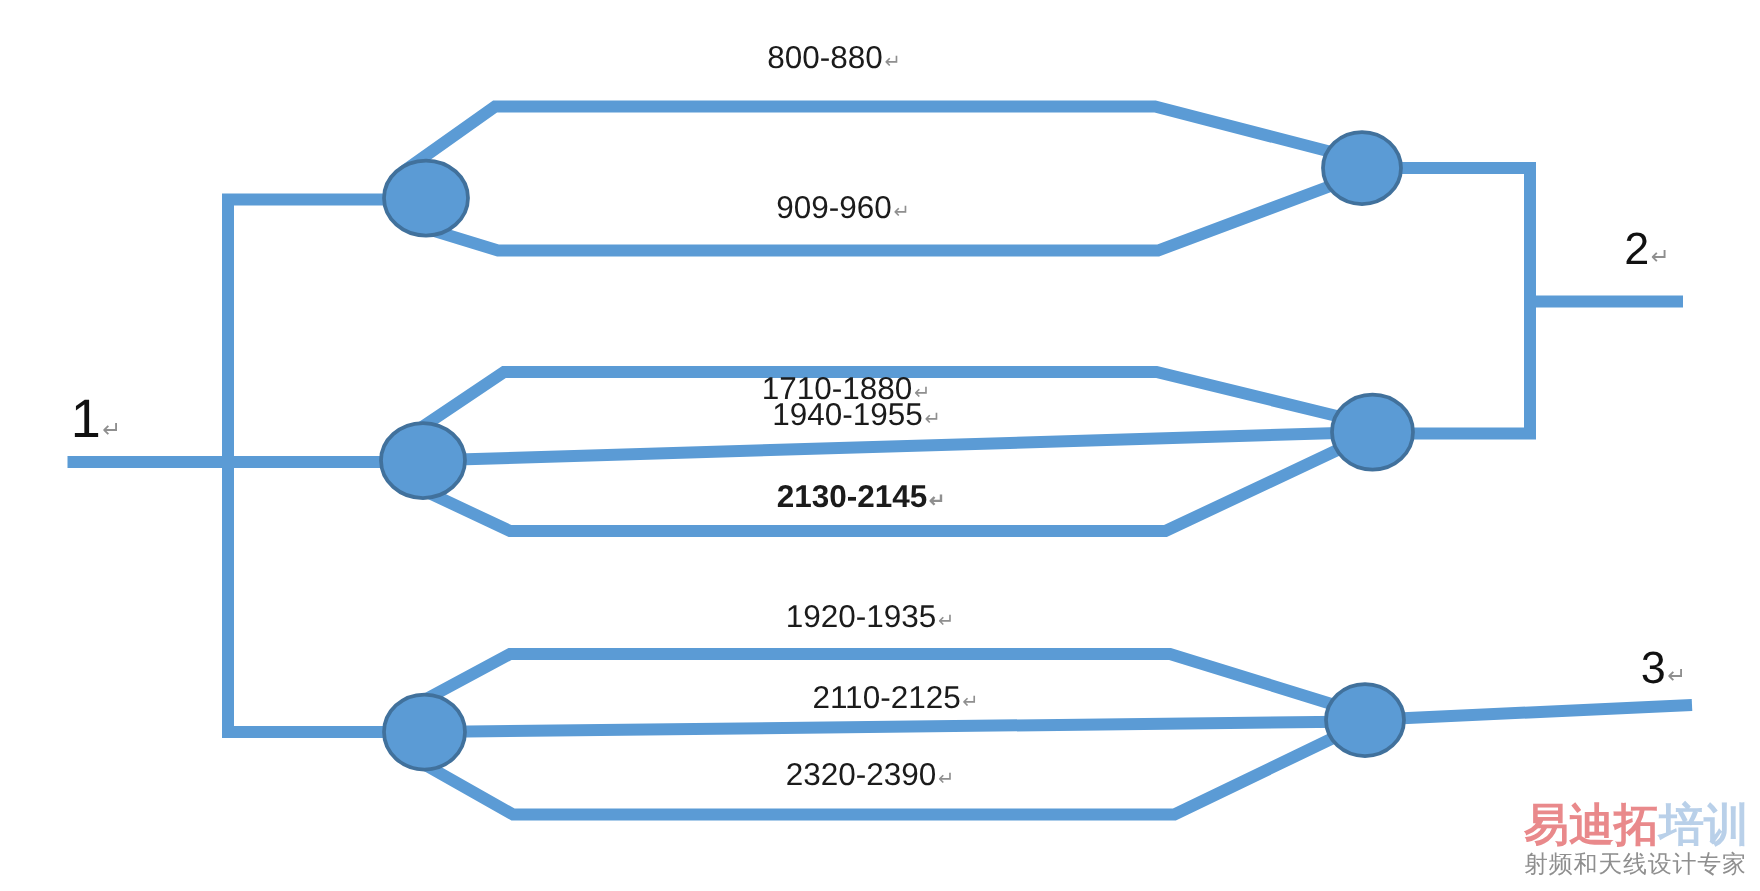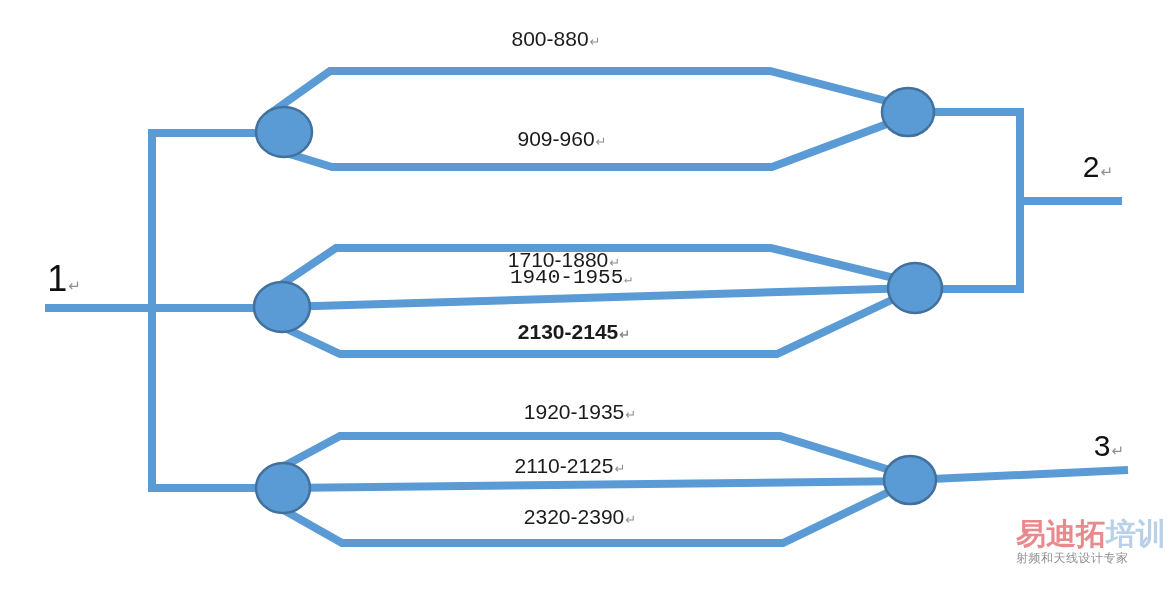--- a/index.html
+++ b/index.html
@@ -42,35 +42,35 @@
   .break-mark {
     font-size: 13px;
     color: #8f8f8f;
     vertical-align: baseline;
     margin-left: 1px;
   }
   .port-label .break-mark { font-size: 15px; }
   #watermark {
     position: absolute;
     left: 1016px;
-    top: 519px;
+    top: 536px;
     width: 156px;
     line-height: 1;
   }
   .wm-line1 {
     font-size: 30px;
     font-weight: 700;
     letter-spacing: 0px;
     white-space: nowrap;
   }
   .wm-red { color: #e9898b; }
   .wm-blue { color: #b9d0e9; }
   .wm-line2 {
     margin-top: 3px;
-    font-size: 12px;
+    font-size: 16px;
     font-weight: 400;
     color: #8f8f8f;
     white-space: nowrap;
     letter-spacing: 0.5px;
   }
 </style>
 </head>
 <body>
 
 <div id="stage">
@@ -110,30 +110,30 @@
 
   <div class="band-label" style="left:556px; top:39px;">
     <span>800-880</span><span class="break-mark">↵</span>
   </div>
   <div class="band-label" style="left:562px; top:139px;">
     <span>909-960</span><span class="break-mark">↵</span>
   </div>
   <div class="band-label" style="left:564px; top:224px;margin-top:36px;">
     <span>1710-1880</span><span class="break-mark">↵</span>
   </div>
-  <div class="band-label" style="left:571px; top:277px;font-family:Liberation Mono, monospace;">
+  <div class="band-label" style="left:571px; top:277px;">
     <span>1940-1955</span><span class="break-mark">↵</span>
   </div>
   <div class="band-label" style="left:574px; top:332px;font-weight:bold;">
     <span>2130-2145</span><span class="break-mark">↵</span>
   </div>
   <div class="band-label" style="left:580px; top:412px;">
     <span>1920-1935</span><span class="break-mark">↵</span>
   </div>
-  <div class="band-label" style="left:570px; top:466px;">
+  <div class="band-label" style="left:597px; top:466px;">
     <span>2110-2125</span><span class="break-mark">↵</span>
   </div>
   <div class="band-label" style="left:580px; top:517px;">
     <span>2320-2390</span><span class="break-mark">↵</span>
   </div>
 
   <div class="port-label p1" style="left:64px; top:279px;">
     <span>1</span><span class="break-mark">↵</span>
   </div>
   <div class="port-label p2" style="left:1098px; top:167px;">

